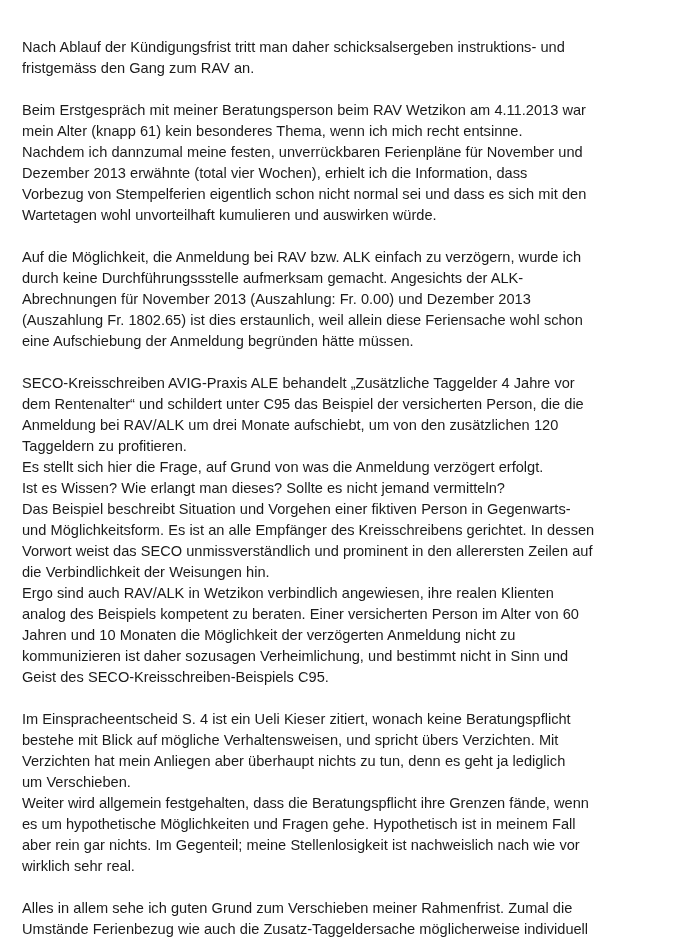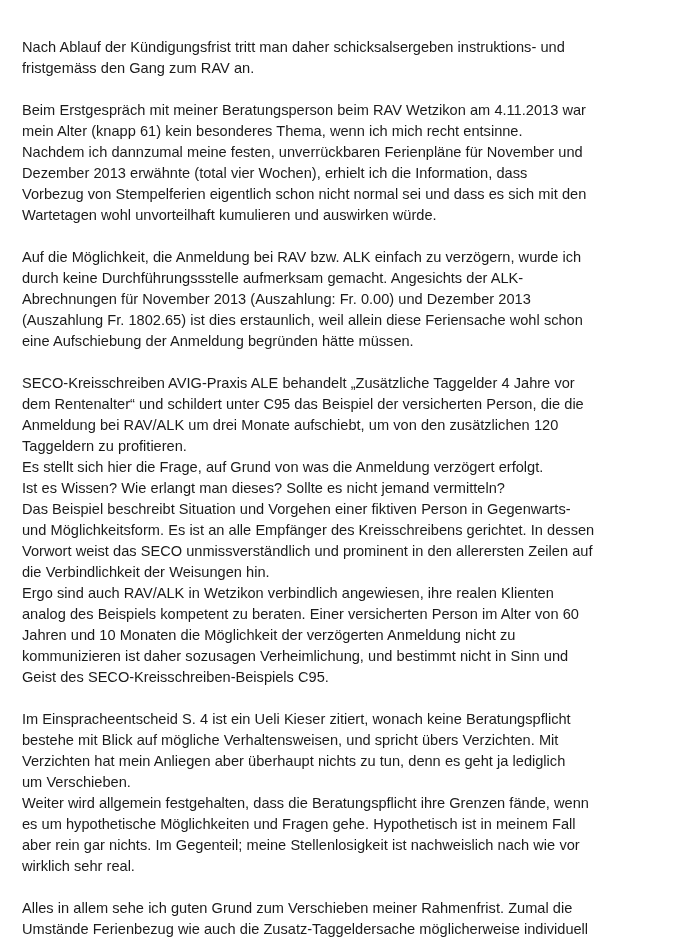--- a/index.html
+++ b/index.html
@@ -14,22 +14,21 @@
     font-family: "Liberation Sans", sans-serif;
     color: #1b1b1b;
     overflow: hidden;
   }
   .page {
     position: relative;
     width: 696px;
     height: 830px;
     background: #ffffff;
     box-sizing: border-box;
-    padding: 21px 20px 0 22px;
-    margin-top: 16px;
+    padding: 37px 20px 0 22px;
   }
   .doc-body {
     font-size: 14.6px;
     line-height: 21px;
     letter-spacing: 0.0px;
     word-spacing: 0.1px;
     text-align: left;
   }
   .para {
     margin: 0 0 21px 0;

